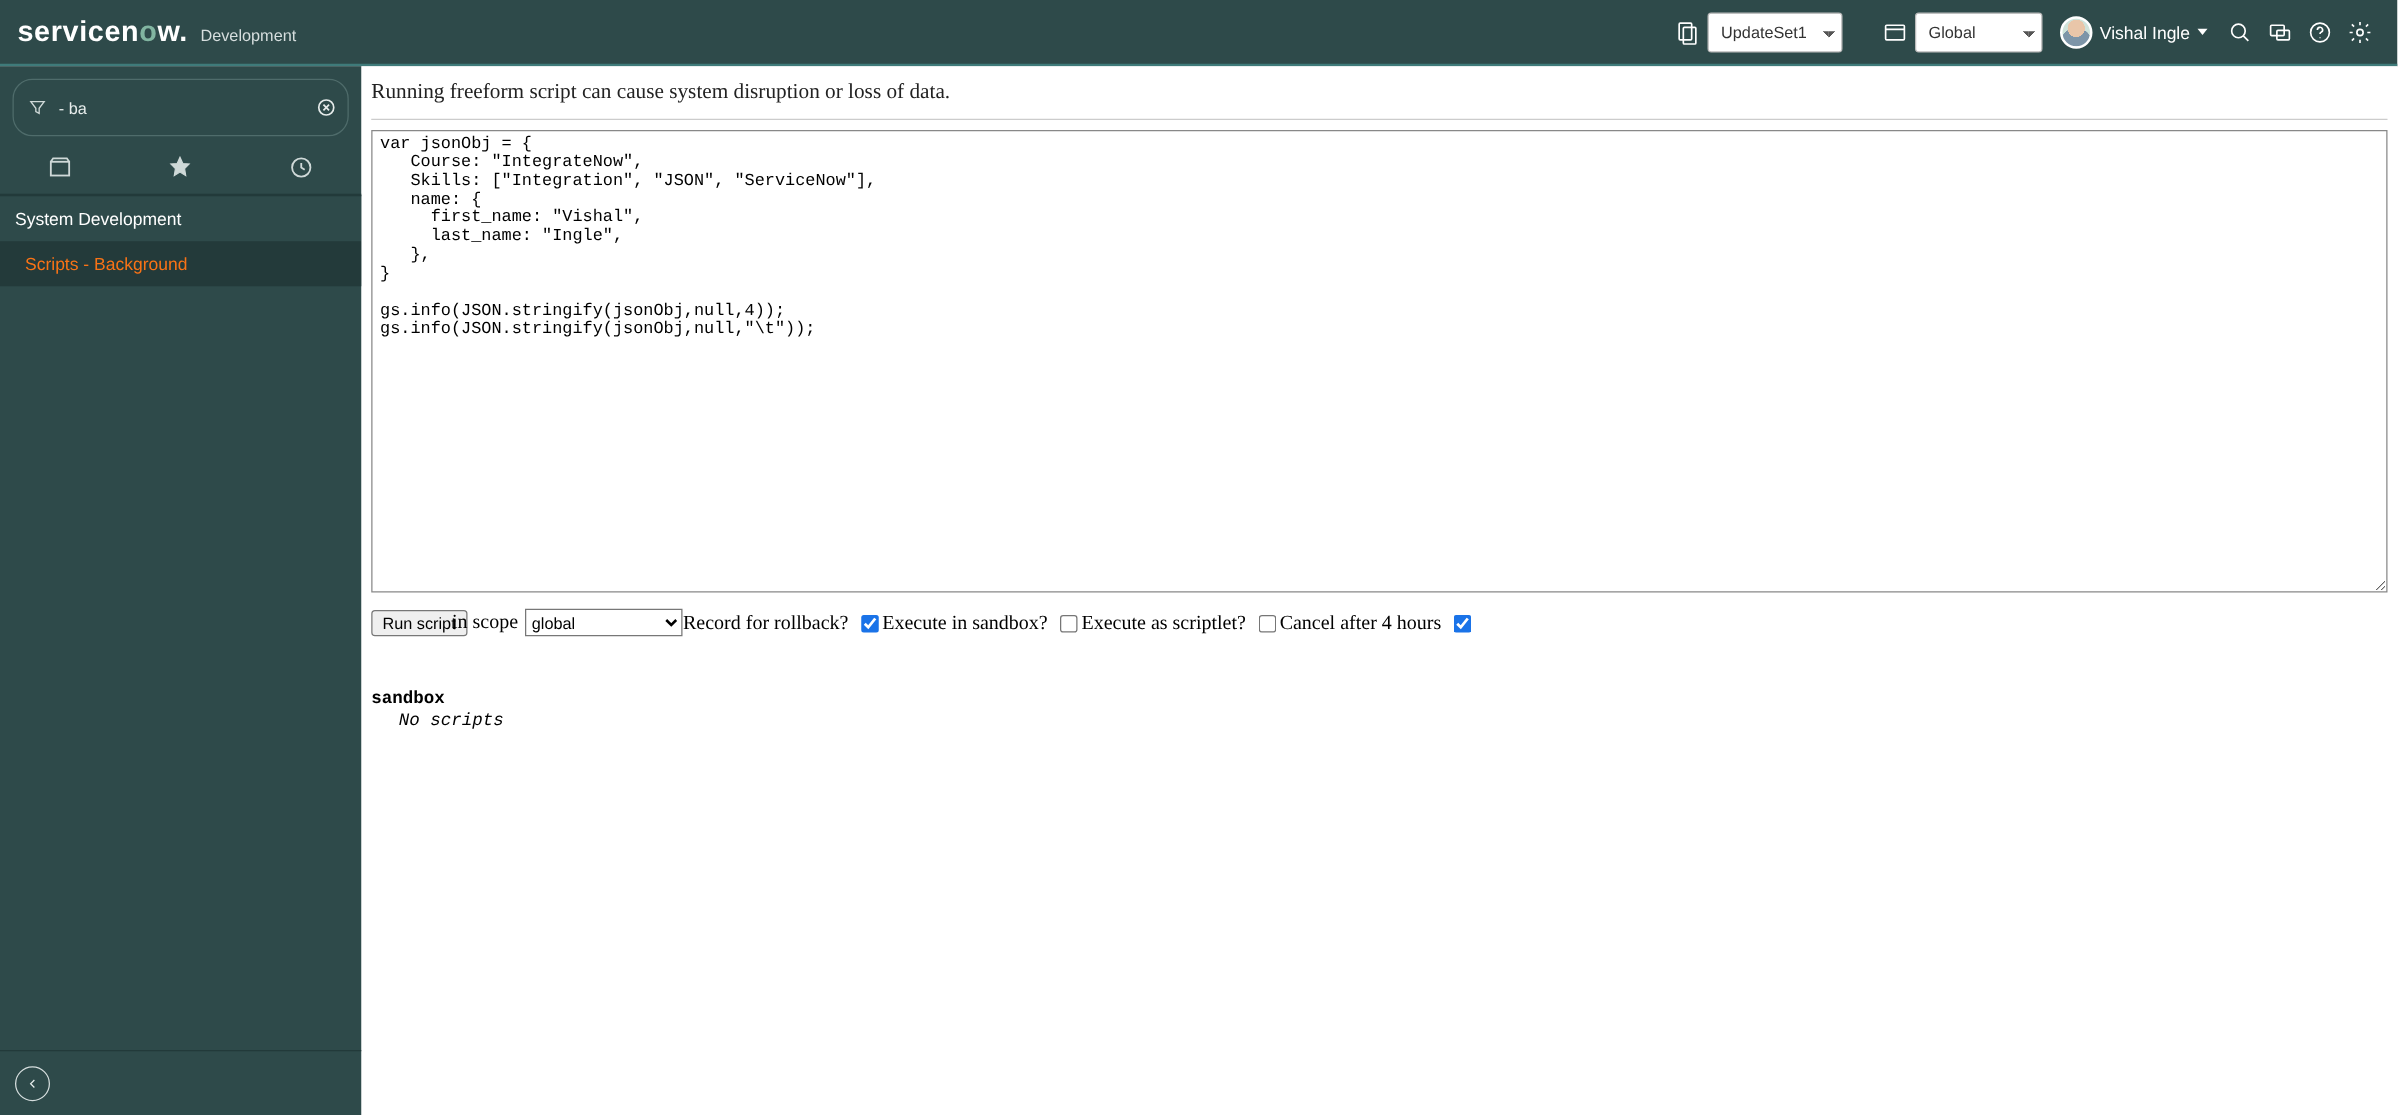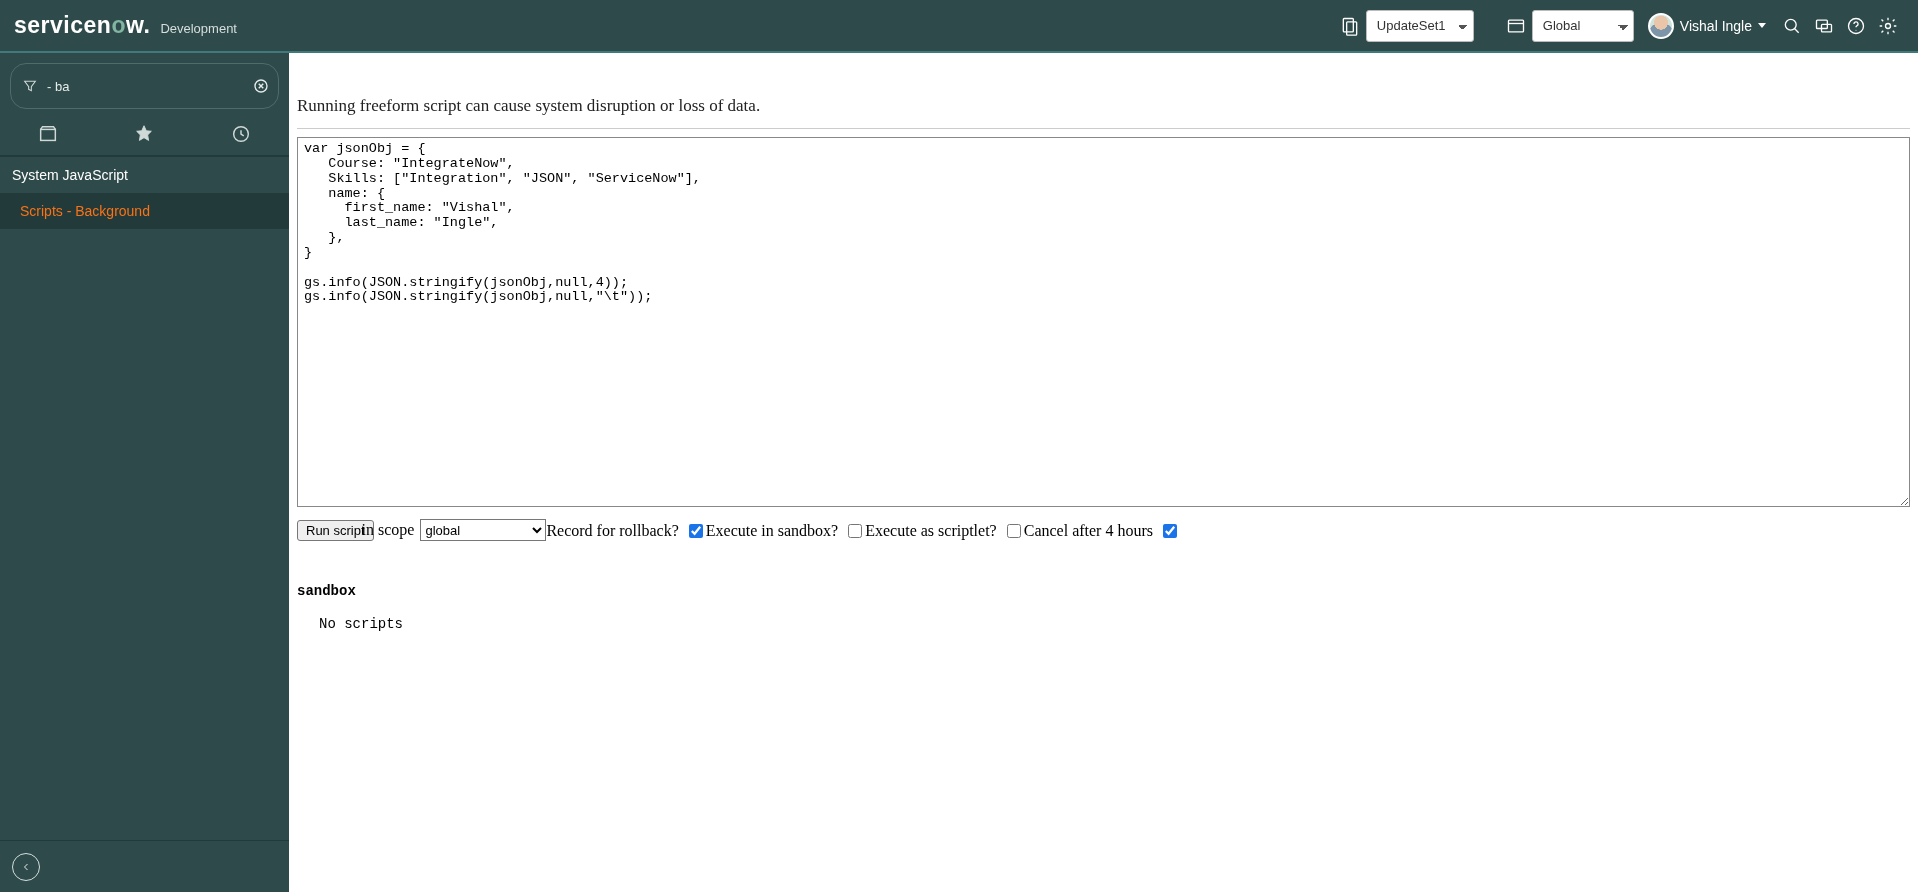--- a/index.html
+++ b/index.html
@@ -85,21 +85,21 @@
     position: absolute; bottom: 0; left: 0; right: 0; height: 52px;
     border-top: 1px solid #223a3a; display:flex; align-items:center; padding-left: 12px;
   }
   .collapse-btn {
     width: 28px; height: 28px; border: 1.6px solid #d6dede; border-radius: 50%;
     display:flex;align-items:center;justify-content:center;cursor:pointer;
   }
 
   
   .main { flex: 1; background: #fff; overflow: auto; padding: 8px 8px 20px 8px; }
-  .warn { font-family: Georgia, 'Times New Roman', serif; font-size: 17px; color: #222; padding: 2px 0 8px 0; margin-top: 33px; }
+  .warn { font-family: Georgia, 'Times New Roman', serif; font-size: 17px; color: #222; padding: 2px 0 8px 0; }
   .main hr { border: none; border-top: 1px solid #ccc; margin: 4px 0 8px; }
   .section-title { font-family: Georgia, 'Times New Roman', serif; font-size: 17px; font-weight: 700; color: #000; margin-bottom: 4px; }
   .script-area {
     width: 100%; height: 370px; resize: both; border: 1px solid #888; padding: 4px 6px;
     font-family: "Courier New", monospace; font-size: 13.5px; line-height: 1.1; color: #000;
     white-space: pre; overflow: auto; outline: none;
   }
   .run-row { display: flex; align-items: flex-end; margin-top: 8px; font-family: Georgia, 'Times New Roman', serif; font-size: 16px; color: #000; flex-wrap: wrap; }
   .run-btn {
     background: #efefef; border: 1px solid #777; border-radius: 3px; padding: 2px 8px;
@@ -108,21 +108,21 @@
   .scope-group { display:flex; align-items:center; gap:6px; margin-left:-12px; }
   .scope-select {
     font-family: Arial, sans-serif; font-size: 13px; height: 22px; width: 126px; border: 1px solid #777;
     background: #fff;
   }
   .chk-label { display: inline-flex; align-items: center; gap: 6px; cursor: pointer; }
   .chk-label input { accent-color: #1a73e8; width: 14px; height: 14px; cursor: pointer; }
 
   .output-block { margin-top: 42px; font-family: "Courier New", monospace; font-size: 14px; color: #000; }
   .output-title { font-weight: 700; }
-  .output-body { padding-left: 22px; margin-top: 17px; }
+  .output-body { padding-left: 22px; margin-top: 2px; font-style: italic; }
 </style>
 </head>
 <body>
 
 <div class="header">
   <div class="logo-block">
     <span class="logo-text">
       <span>service</span><span>n</span><span class="ow-o">o</span><span>w.</span>
     </span>
     <span class="env-label">Development</span>
@@ -216,21 +216,21 @@
           </svg>
       </div>
       <div class="sidebar-tab">
         <svg width="22" height="22" viewBox="0 0 24 24" fill="none" stroke="#cfd9d8" stroke-width="1.6">
             <circle cx="12" cy="12" r="8"></circle>
             <path d="M12 8v4l3 2"></path>
           </svg>
       </div>
     </div>
 
-    <div class="nav-section-hdr">System JavaScript</div>
+    <div class="nav-section-hdr">System Development</div>
     <div class="nav-item">Scripts - Background</div>
 
     <div class="sidebar-bottom">
       <div class="collapse-btn">
         <svg width="12" height="12" viewBox="0 0 24 24" fill="none" stroke="#e6eceb" stroke-width="2">
             <path d="M15 6l-6 6 6 6"></path>
           </svg>
       </div>
     </div>
   </div>

